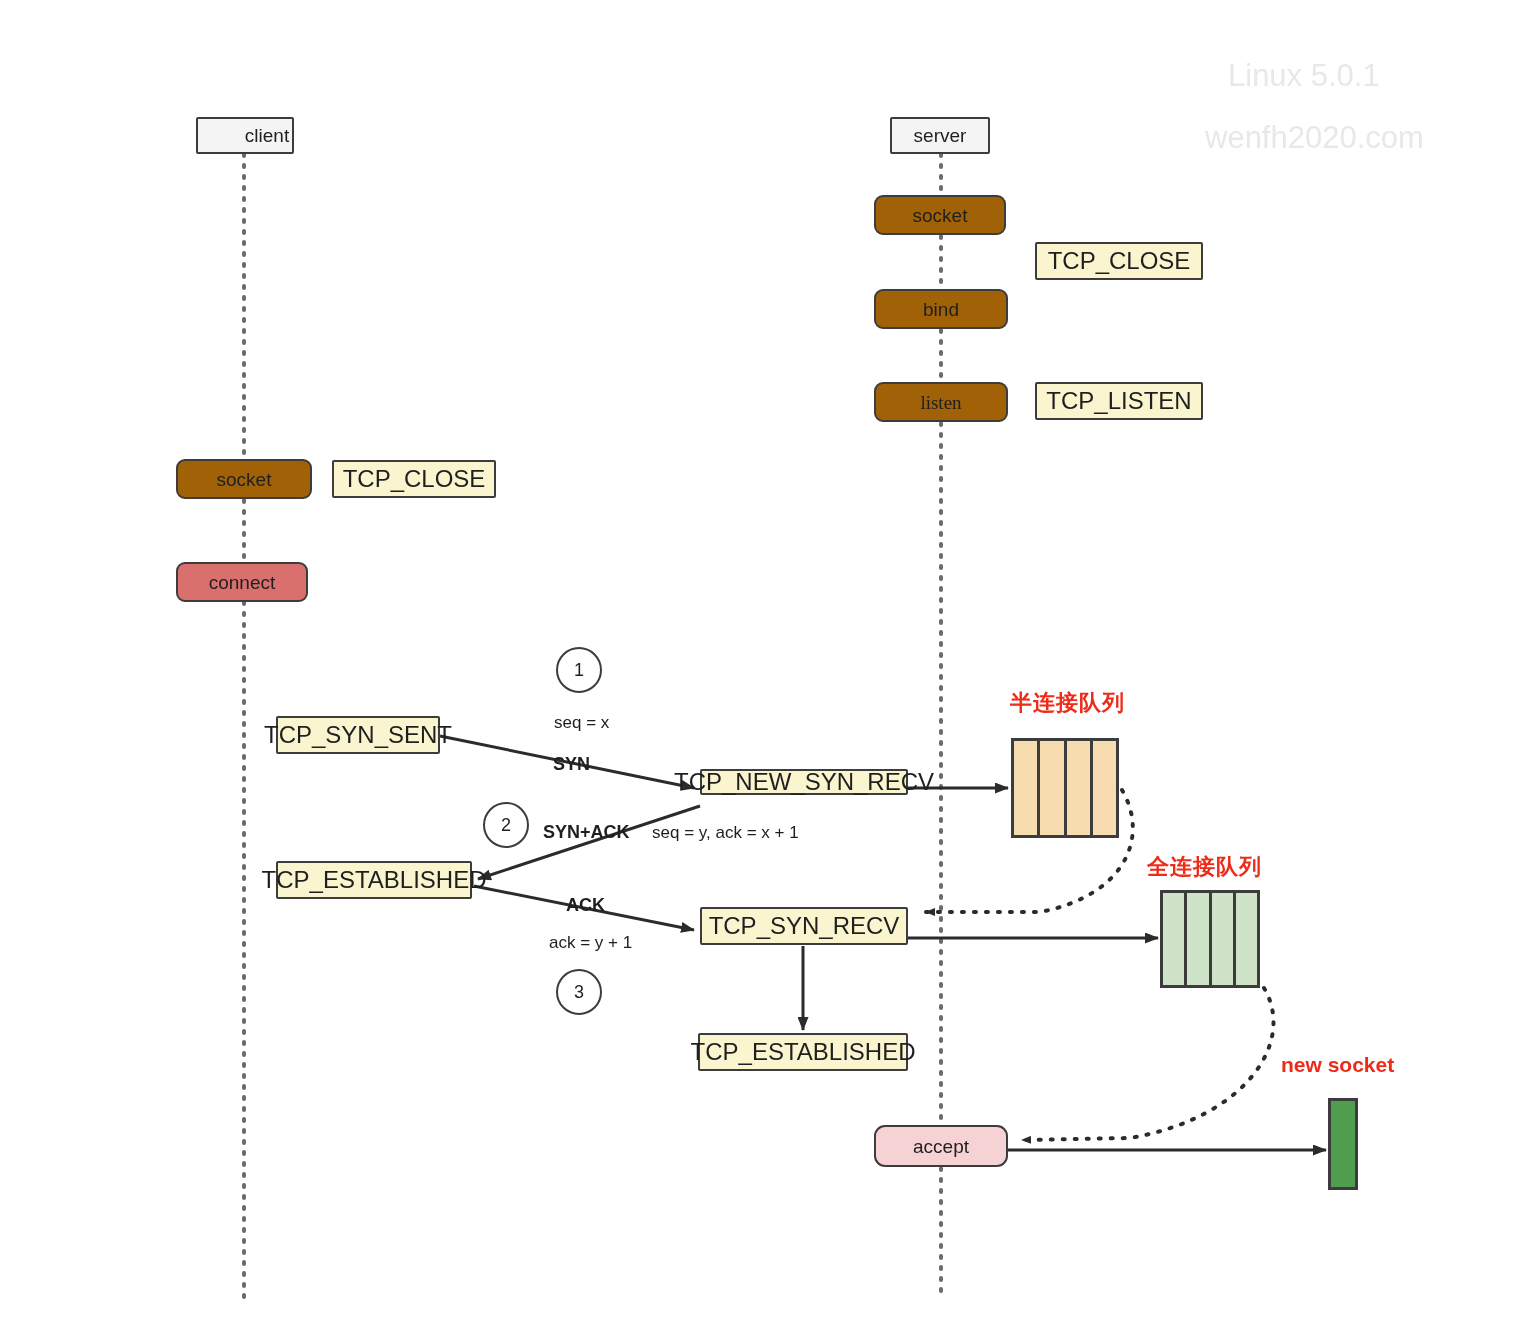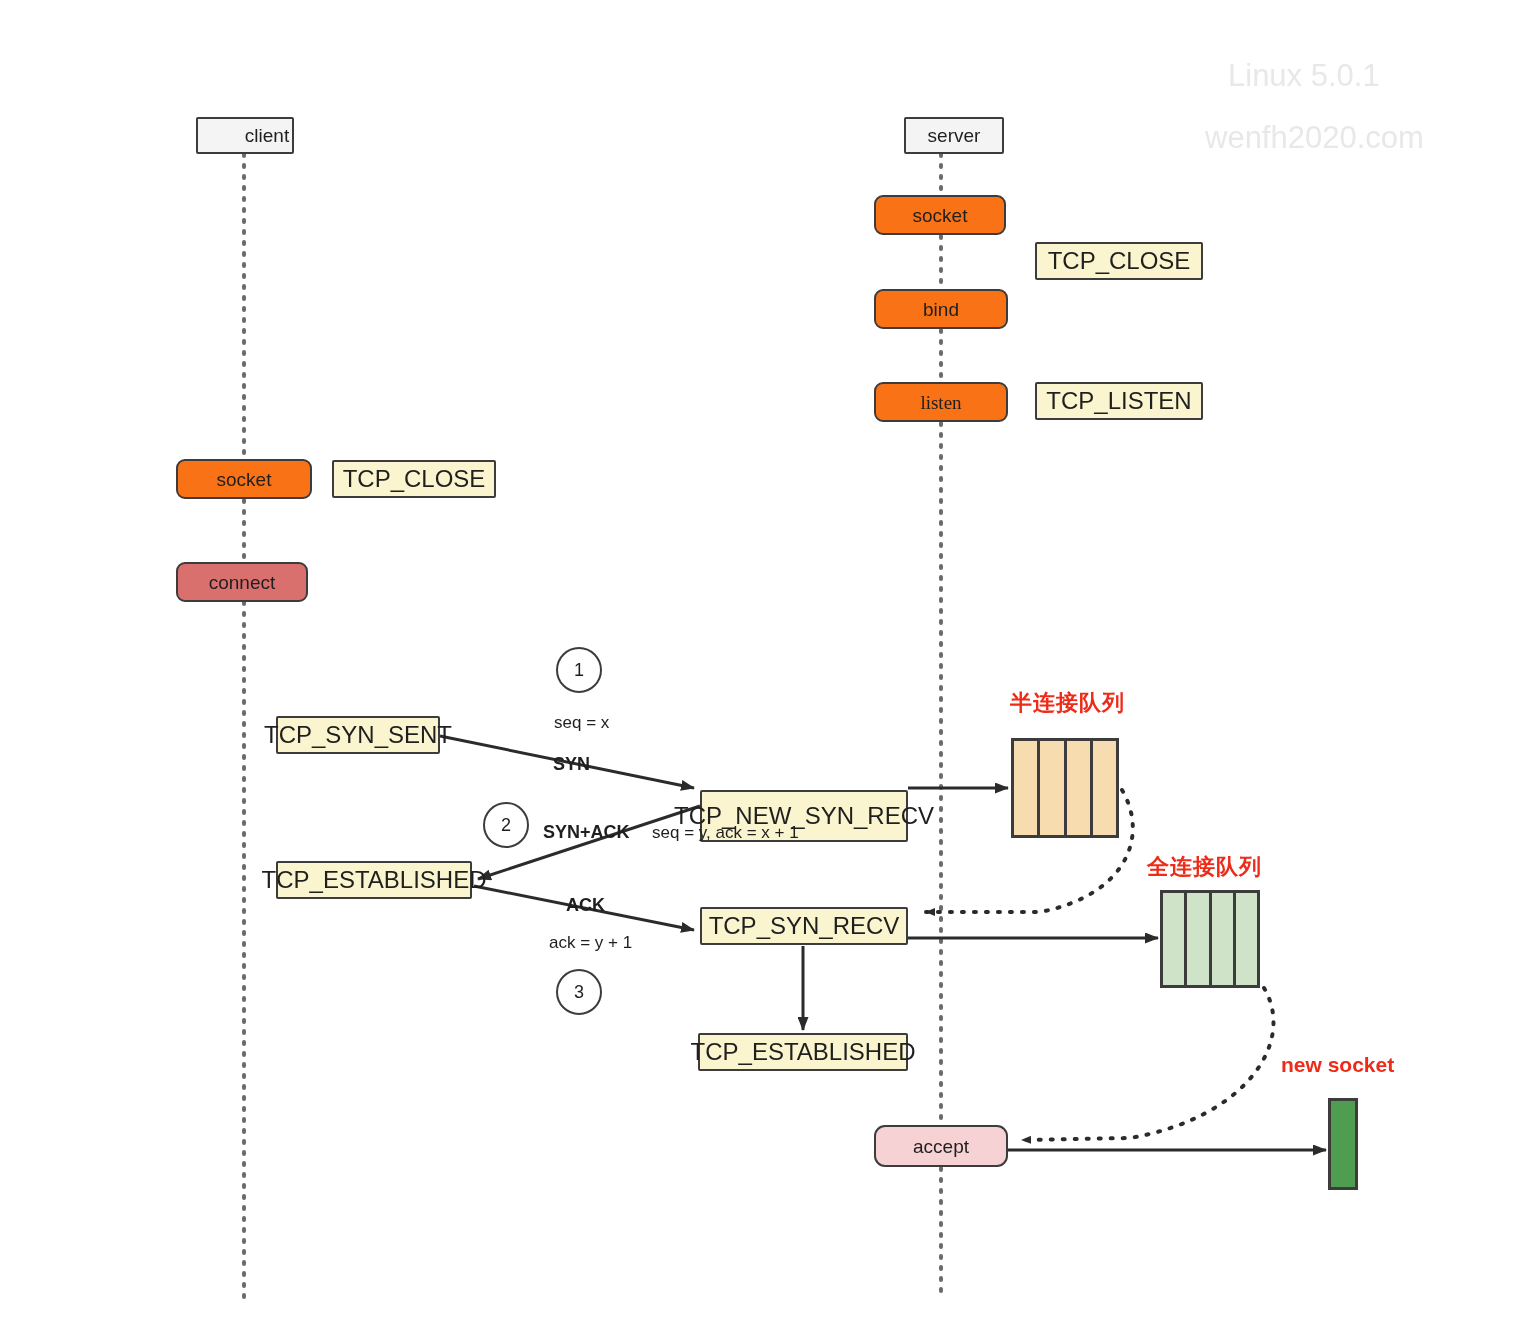--- a/index.html
+++ b/index.html
@@ -37,21 +37,21 @@
   }
   
   .actor {
     background: #f4f4f4;
     border: 2.5px solid #3c3c3c;
     border-radius: 2px;
     font-size: 19px;
   }
   
   .api {
-    background: #f97316;
+    background: #a16207;
     border: 2.5px solid #3c3c3c;
     border-radius: 9px;
     font-size: 19px;
   }
   
   .connect-box {
     background: #d9706e;
     border: 2.5px solid #3c3c3c;
     border-radius: 9px;
     font-size: 19px;
@@ -200,33 +200,33 @@
   <div class="node api" style="left:176px; top:459px; width:136px; height:40px;">socket</div>
 
   <div class="node state" style="left:332px; top:460px; width:164px; height:38px;">TCP_CLOSE</div>
 
   <div class="node connect-box" style="left:176px; top:562px; width:132px; height:40px;">connect</div>
 
   <div class="node state" style="left:276px; top:716px; width:164px; height:38px;">TCP_SYN_SENT</div>
 
   <div class="node state" style="left:276px; top:861px; width:196px; height:38px;">TCP_ESTABLISHED</div>
 
-  <div class="node actor" style="left:890px; top:117px; width:100px; height:37px;margin-left:14px;">server</div>
+  <div class="node actor" style="left:890px; top:117px; width:100px; height:37px;">server</div>
 
   <div class="node api" style="left:874px; top:195px; width:132px; height:40px;">socket</div>
 
   <div class="node state" style="left:1035px; top:242px; width:168px; height:38px;">TCP_CLOSE</div>
 
   <div class="node api" style="left:874px; top:289px; width:134px; height:40px;">bind</div>
 
   <div class="node api" style="left:874px; top:382px; width:134px; height:40px;font-family:Liberation Serif, serif;">listen</div>
 
   <div class="node state" style="left:1035px; top:382px; width:168px; height:38px;">TCP_LISTEN</div>
 
-  <div class="node state" style="left:700px; top:769px; width:208px; height:52px;margin-top:21px;">TCP_NEW_SYN_RECV</div>
+  <div class="node state" style="left:700px; top:769px; width:208px; height:26px;">TCP_NEW_SYN_RECV</div>
 
   <div class="node state" style="left:700px; top:907px; width:208px; height:38px;">TCP_SYN_RECV</div>
 
   <div class="node state" style="left:698px; top:1033px; width:210px; height:38px;">TCP_ESTABLISHED</div>
 
   <div class="node accept-box" style="left:874px; top:1125px; width:134px; height:42px;">accept</div>
 
   <div class="step" style="left:556px; top:647px;">1</div>
   <div class="step" style="left:483px; top:802px;">2</div>
   <div class="step" style="left:556px; top:969px;">3</div>

